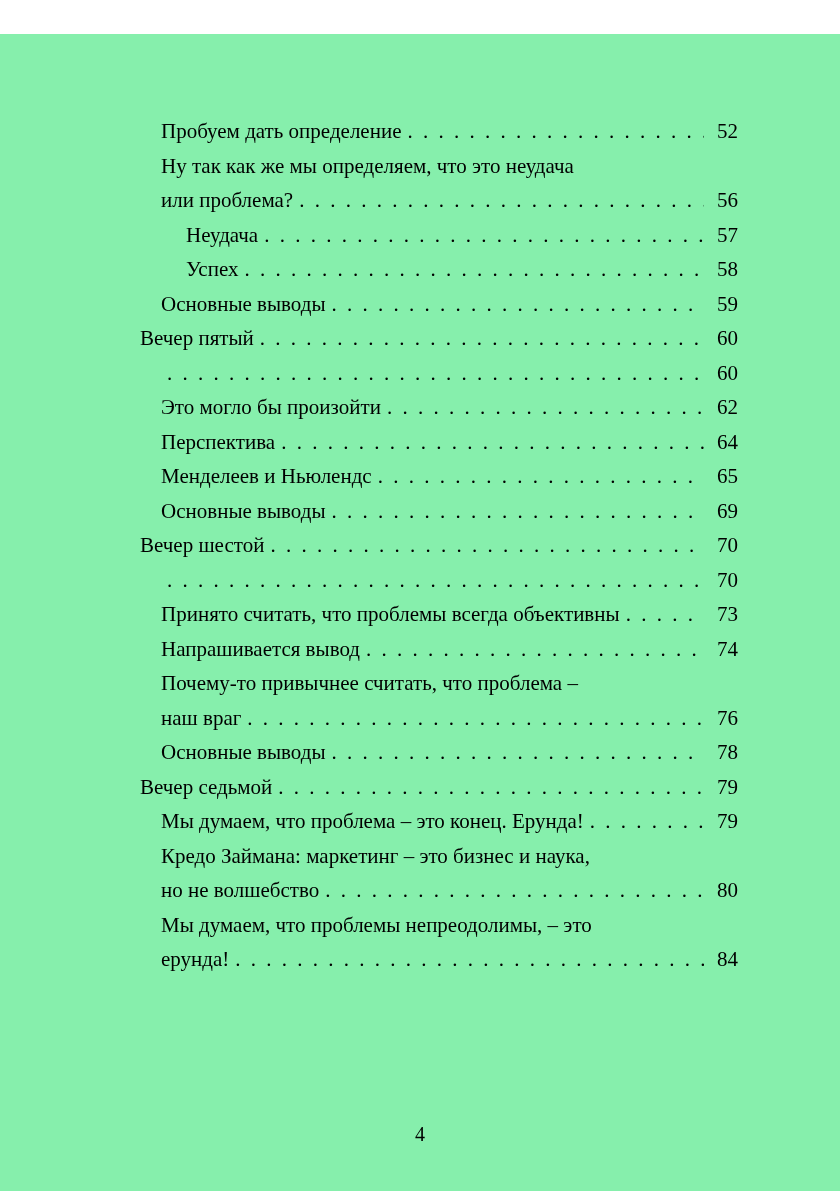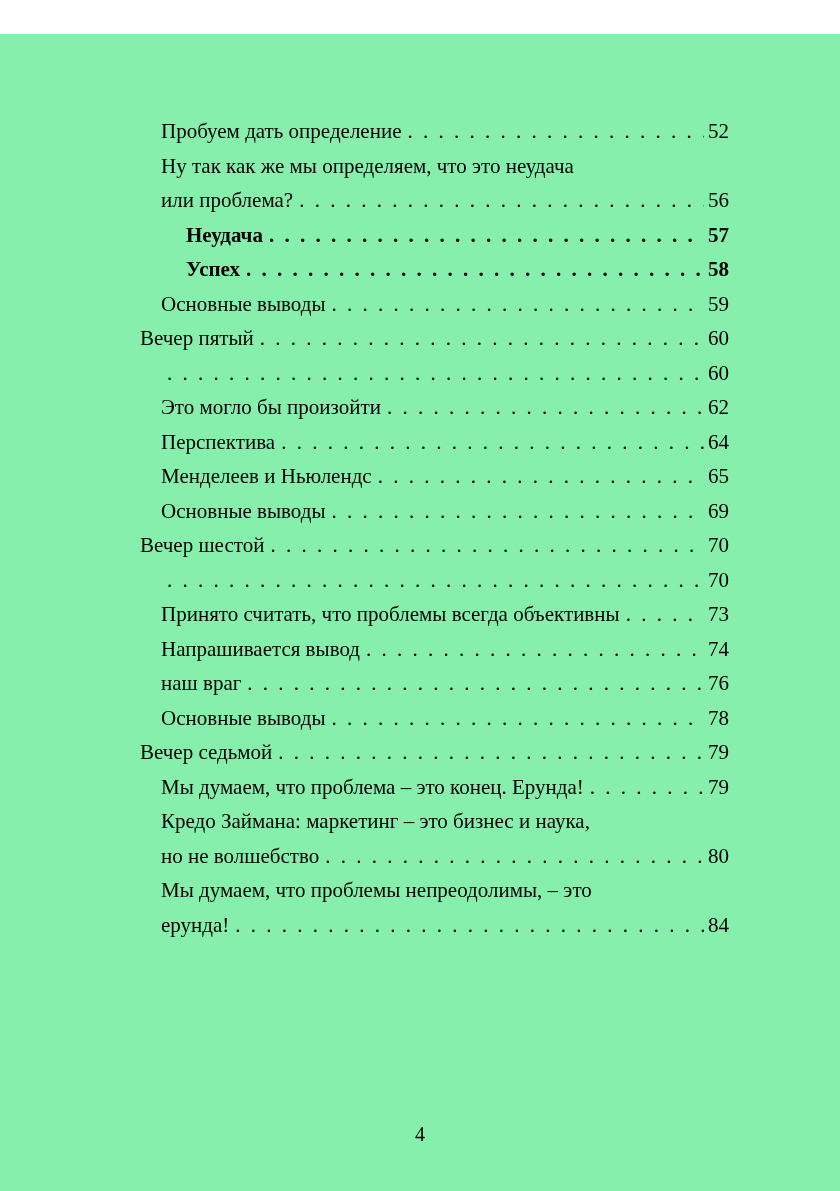--- a/index.html
+++ b/index.html
@@ -22,21 +22,21 @@
   }
   .toc {
     position: absolute;
     top: 80px;
     left: 140px;
     right: 102px;
   }
   .entry { }
   .entry.level-0 { margin-left: 0; }
   .entry.level-1 { margin-left: 21px; }
-  .entry.level-2 { margin-left: 46px; font-weight: bold; }
+  .entry.level-2 { margin-left: 46px; }
   .row {
     display: flex;
     align-items: baseline;
   }
   .title {
     white-space: nowrap;
     flex: 0 0 auto;
   }
   .leader {
     flex: 1 1 auto;
@@ -45,20 +45,21 @@
     margin: 0 4px 0 6px;
     min-width: 0;
   }
   .leader::after {
     content: ". . . . . . . . . . . . . . . . . . . . . . . . . . . . . . . . . . . . . . . . . . . . . . . . . . . . . . . . . . . .";
     letter-spacing: 2.5px;
   }
   .pagenum {
     flex: 0 0 auto;
     min-width: 30px;
+    text-align: right;
   }
   .folio {
     position: absolute;
     top: 1083px;
     left: 0;
     right: 0;
     text-align: center;
     font-size: 20px;
   }
 </style>
@@ -168,20 +169,23 @@
       </div>
       <div class="entry level-1">
         <div class="row">
           <span class="title">Напрашивается вывод</span>
           <span class="leader"></span>
           <span class="pagenum">74</span>
         </div>
       </div>
       <div class="entry level-1">
         <div class="row">
+          <span class="title">Почему-то привычнее считать, что проблема –</span>
+        </div>
+        <div class="row">
           <span class="title">наш враг</span>
           <span class="leader"></span>
           <span class="pagenum">76</span>
         </div>
       </div>
       <div class="entry level-1">
         <div class="row">
           <span class="title">Основные выводы</span>
           <span class="leader"></span>
           <span class="pagenum">78</span>

